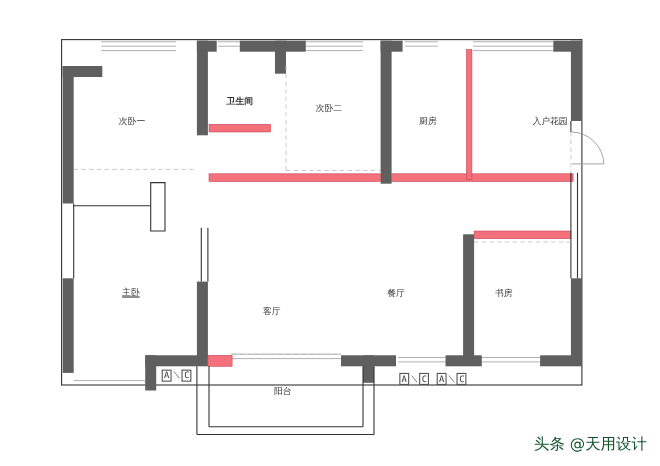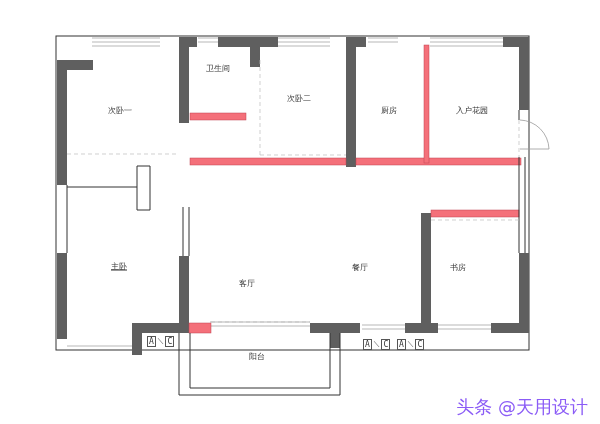--- a/index.html
+++ b/index.html
@@ -1,21 +1,21 @@
 <!DOCTYPE html>
 <html><head>
 <meta charset="utf-8">
 <style>
   html, body { margin:0; padding:0; background:#ffffff; }
   body { width:600px; height:424px; position:relative; overflow:hidden; font-family:"DejaVu Sans", sans-serif; }
   #plan { position:absolute; left:0; top:0; width:600px; height:424px; }
   .room-label { position:absolute; font-size:8px; color:#333; transform:translate(-50%,-50%); white-space:nowrap; font-family:"DejaVu Sans", sans-serif; }
   .ac-box { position:absolute; font-size:8px; color:#333; font-family:"DejaVu Sans Mono", monospace; display:flex; align-items:center; gap:2px; }
   .ac-box span.letter { border:1px solid #555; padding:0 1px; line-height:9px; font-size:8px; }
-  .watermark { position:absolute; right:12px; top:395px; font-size:18px; color:#8b5cf6; font-family:"DejaVu Sans", sans-serif; }
+  .watermark { position:absolute; right:12px; top:395px; font-size:14px; color:#14532d; font-family:"DejaVu Sans", sans-serif; }
 </style>
 </head>
 <body>
 
 <svg id="plan" viewBox="0 0 600 424" xmlns="http://www.w3.org/2000/svg">
 
   <g fill="none" stroke="#333" stroke-width="1">
     <rect x="56" y="36" width="473" height="314"></rect>
   </g>
 
@@ -101,24 +101,24 @@
     <line x1="519" y1="120" x2="519" y2="157"></line>
   </g>
 
   <g stroke="#999" stroke-width="0.8" fill="none">
     <path d="M 520 120 A 30 30 0 0 1 549 149"></path>
     <line x1="520" y1="149" x2="549" y2="149"></line>
   </g>
 </svg>
 
 <div class="room-label" style="left:120px;top:110px;">次卧一</div>
-<div class="room-label" style="left:218px;top:68px;">卫生间</div>
+<div class="room-label" style="left:218px;top:92px;font-weight:bold;">卫生间</div>
 <div class="room-label" style="left:299px;top:98px;">次卧二</div>
 <div class="room-label" style="left:389px;top:110px;font-family:Liberation Serif, serif;">厨房</div>
-<div class="room-label" style="left:472px;top:110px;text-align:right;">入户花园</div>
+<div class="room-label" style="left:500px;top:110px;text-align:right;">入户花园</div>
 <div class="room-label" style="left:119px;top:266px;text-decoration:underline;">主卧</div>
 <div class="room-label" style="left:247px;top:283px;">客厅</div>
 <div class="room-label" style="left:360px;top:267px;font-family:Liberation Mono, monospace;">餐厅</div>
 <div class="room-label" style="left:458px;top:267px;">书房</div>
 <div class="room-label" style="left:257px;top:356px;">阳台</div>
 
 <div class="ac-box" style="left:147px;top:336px;">
   <span class="letter">A</span>
   <span>⟍</span>
   <span class="letter">C</span>

